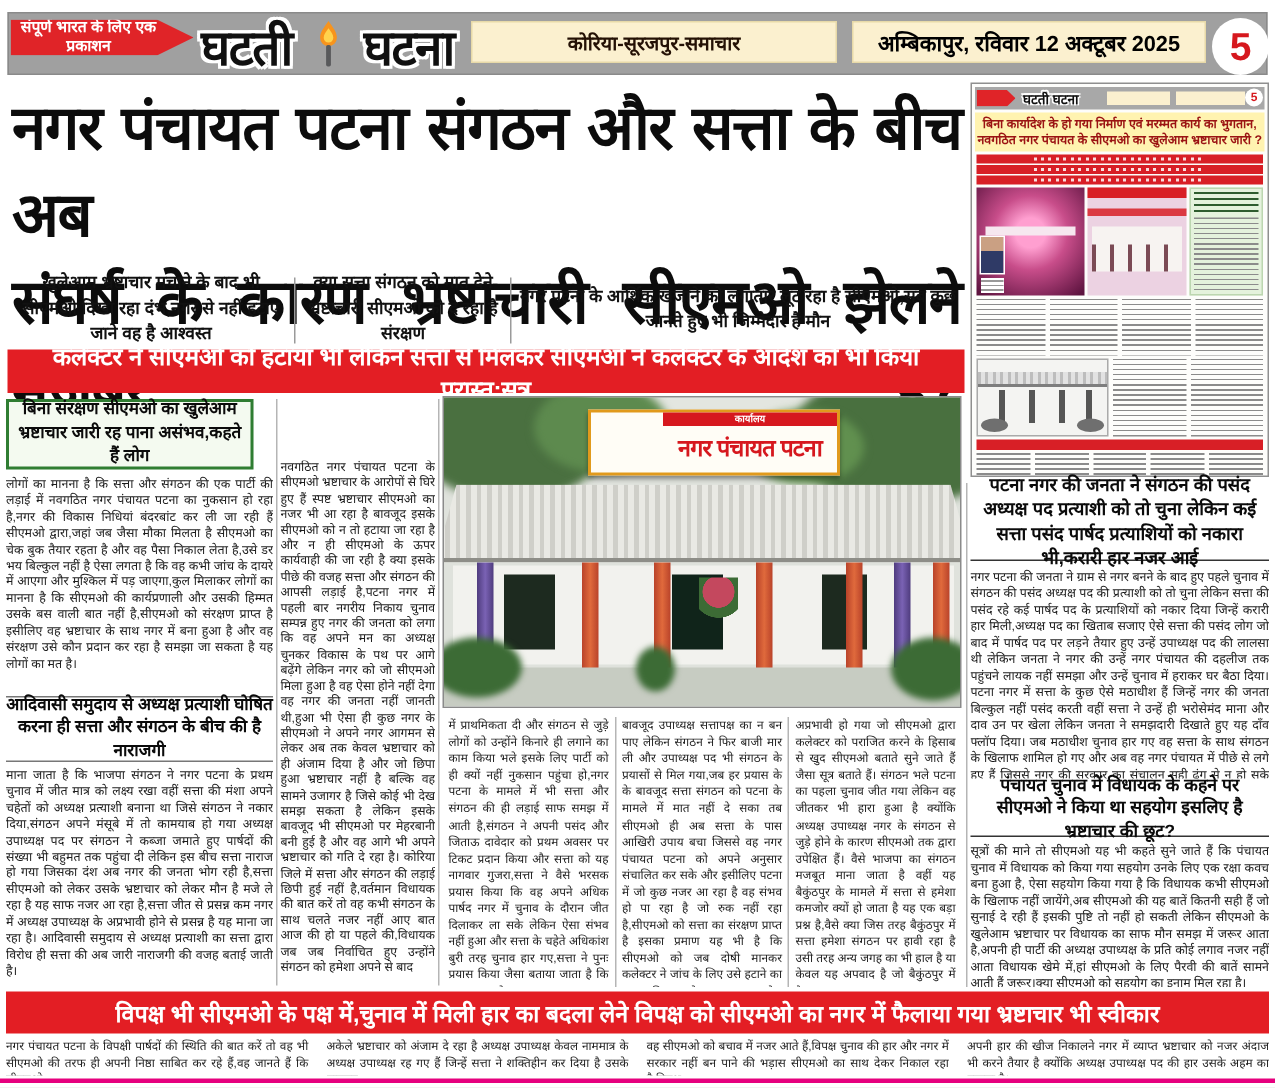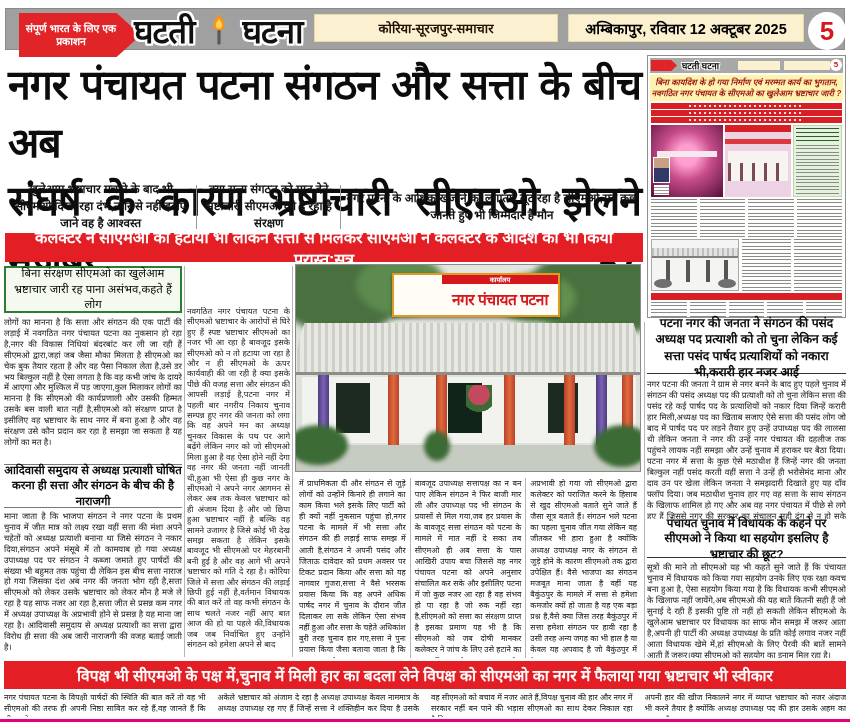--- a/index.html
+++ b/index.html
@@ -1,21 +1,21 @@
 <!DOCTYPE html>
 <html><head>
 <meta charset="utf-8">
 <style>
   html,body{margin:0;padding:0;background:#e9e9e9;}
   *{box-sizing:border-box;font-family:"Liberation Sans",sans-serif;}
   .page{position:relative;width:850px;height:725px;background:#ffffff;overflow:hidden;margin:0 auto;}
 
   
   .topbar{position:absolute;left:5px;top:8px;width:840px;height:42px;background:#a0a0a0;border:1px solid #8a8a8a;}
-  .ribbon{position:absolute;left:13px;top:4px;width:122px;height:44px;background:#e02428;color:#fff;
+  .ribbon{position:absolute;left:1px;top:4px;width:122px;height:24px;background:#e02428;color:#fff;
           clip-path:polygon(0 0,80% 0,100% 50%,80% 100%,0 100%);
           display:flex;align-items:center;justify-content:center;text-align:center;
           font-weight:bold;font-size:10.5px;line-height:1.25;padding-right:18px;}
   .masthead{position:absolute;left:128px;top:-2px;height:46px;display:flex;align-items:center;gap:16px;}
   .masthead .mword{font-size:33px;font-weight:800;color:#101010;letter-spacing:-1px;
         text-shadow:-2px -2px 0 #fff,2px -2px 0 #fff,-2px 2px 0 #fff,2px 2px 0 #fff,0 2px 0 #fff,2px 0 0 #fff,0 -2px 0 #fff,-2px 0 0 #fff;}
   .creambox{position:absolute;top:5px;height:28px;background:#fbf0cf;border:1px solid #e7d9a8;
         display:flex;align-items:center;justify-content:center;font-weight:bold;color:#241105;}
   .cream1{left:308px;width:244px;font-size:13px;}
   .cream2{left:562px;width:236px;font-size:14.5px;color:#000;}
@@ -35,22 +35,22 @@
   
   .banner{position:absolute;background:#e31e24;color:#fff;font-weight:bold;text-align:center;
         display:flex;align-items:center;justify-content:center;}
   .banner-top{left:5px;top:233px;width:638px;height:29px;font-size:16px;}
   .banner-bottom{left:4px;top:661px;width:842px;height:28px;font-size:15.5px;}
 
   
   .btxt{font-size:8.3px;line-height:10.9px;text-align:justify;color:#1c1c1c;overflow:hidden;}
 
   
-  .greenbox{position:absolute;left:4px;top:266px;width:178px;height:47px;border:2px solid #2f7d32;background:#f4faf0;
-        display:flex;align-items:center;justify-content:center;text-align:center;font-weight:normal;font-size:11.4px;line-height:1.35;color:#0b0b0b;padding:2px;}
+  .greenbox{position:absolute;left:4px;top:266px;width:165px;height:47px;border:2px solid #2f7d32;background:#f4faf0;
+        display:flex;align-items:center;justify-content:center;text-align:center;font-weight:bold;font-size:11.4px;line-height:1.35;color:#0b0b0b;padding:2px;}
   .leftp1{position:absolute;left:4px;top:317px;width:178px;height:145px;}
   .leftsub{position:absolute;left:4px;top:464px;width:178px;height:44px;border-top:1px solid #777;border-bottom:1px solid #777;
         display:flex;align-items:center;justify-content:center;text-align:center;font-weight:bold;font-size:11.4px;line-height:1.35;color:#0b0b0b;}
   .leftp2{position:absolute;left:4px;top:511px;width:178px;height:146px;}
 
   
   .dateline{position:absolute;left:187px;top:266px;width:103px;text-align:center;font-weight:bold;font-size:9.3px;line-height:13px;color:#111;}
   .repbody{position:absolute;left:187px;top:307px;width:103px;height:350px;font-size:8.2px;line-height:10.4px;}
 
   
@@ -82,21 +82,21 @@
 
   
   .clip{position:absolute;left:647px;top:55px;width:199px;height:263px;border:1px solid #8f8f8f;background:#fdfdfb;overflow:hidden;}
   .clip-bar{position:relative;height:15px;background:#a8a8a8;margin:2px 2px 0 2px;}
   .clip-ribbon{position:absolute;left:1px;top:2px;width:26px;height:11px;background:#e02428;clip-path:polygon(0 0,78% 0,100% 50%,78% 100%,0 100%);}
   .clip-mast{position:absolute;left:32px;top:1px;font-size:9px;font-weight:800;color:#0f0f0f;
         text-shadow:-1px -1px 0 #fff,1px -1px 0 #fff,-1px 1px 0 #fff,1px 1px 0 #fff;}
   .clip-cream{position:absolute;top:3px;height:9px;background:#fbf0cf;}
   .clip-five{position:absolute;right:1px;top:1px;width:12px;height:12px;border-radius:50%;background:#fff;
         color:#d6181e;font-size:8px;font-weight:800;text-align:center;line-height:12px;}
-  .clip-headline{margin:2px 2px;background:#fff3b0;color:#9b1313;font-weight:800;font-size:8.3px;line-height:1.35;text-align:center;padding:2px 1px;font-style:italic;}
+  .clip-headline{margin:2px 2px;background:#fff3b0;color:#9b1313;font-weight:800;font-size:8.3px;line-height:1.35;text-align:center;padding:2px 1px;}
   .redstrip{height:6px;background:#d81f26;margin:1px 3px;
         background-image:repeating-linear-gradient(90deg,rgba(255,255,255,.85) 0 2px,transparent 2px 5px);
         background-size:60% 2px;background-position:center;background-repeat:no-repeat;background-color:#d81f26;}
   .clip-photos{display:flex;gap:2px;margin:2px 3px;height:72px;}
   .ph-night{flex:0 0 72px;position:relative;background:radial-gradient(circle at 50% 42%,#ff9fd0 0 18%,#c84d8a 45%,#5e1440 95%);}
   .ph-night .roofline{position:absolute;left:6px;top:26px;width:60px;height:6px;background:#f6e7ef;}
   .ph-man{position:absolute;left:2px;bottom:14px;width:17px;height:26px;background:linear-gradient(#caa083 0 40%,#2f3a66 40% 100%);border:1px solid #fff;}
   .ph-mancap{position:absolute;left:2px;bottom:1px;width:17px;height:12px;background:#fff;
         background-image:repeating-linear-gradient(#999 0 1px,transparent 1px 3px);background-clip:content-box;padding:1px;}
   .ph-day{flex:0 0 66px;position:relative;background:#ecd2e2;}

